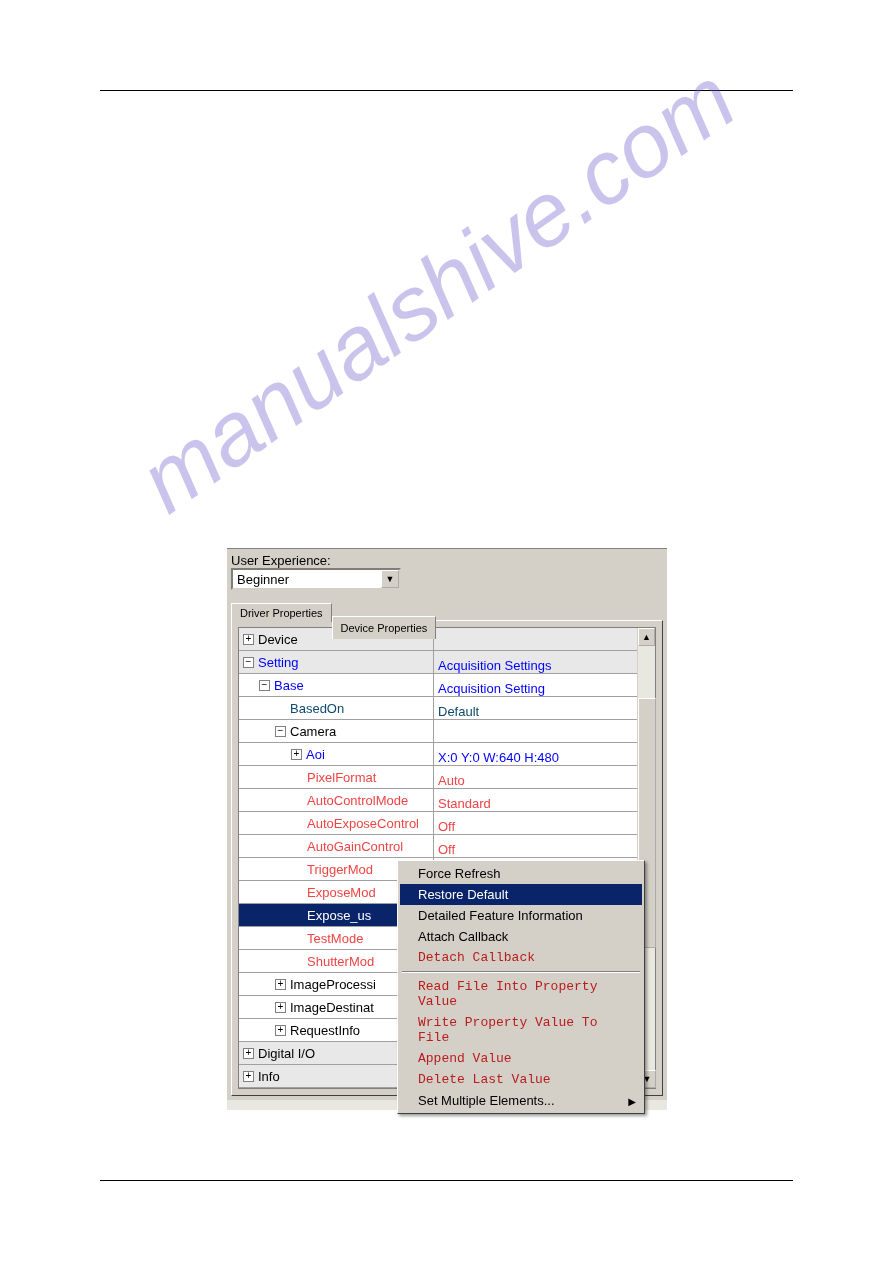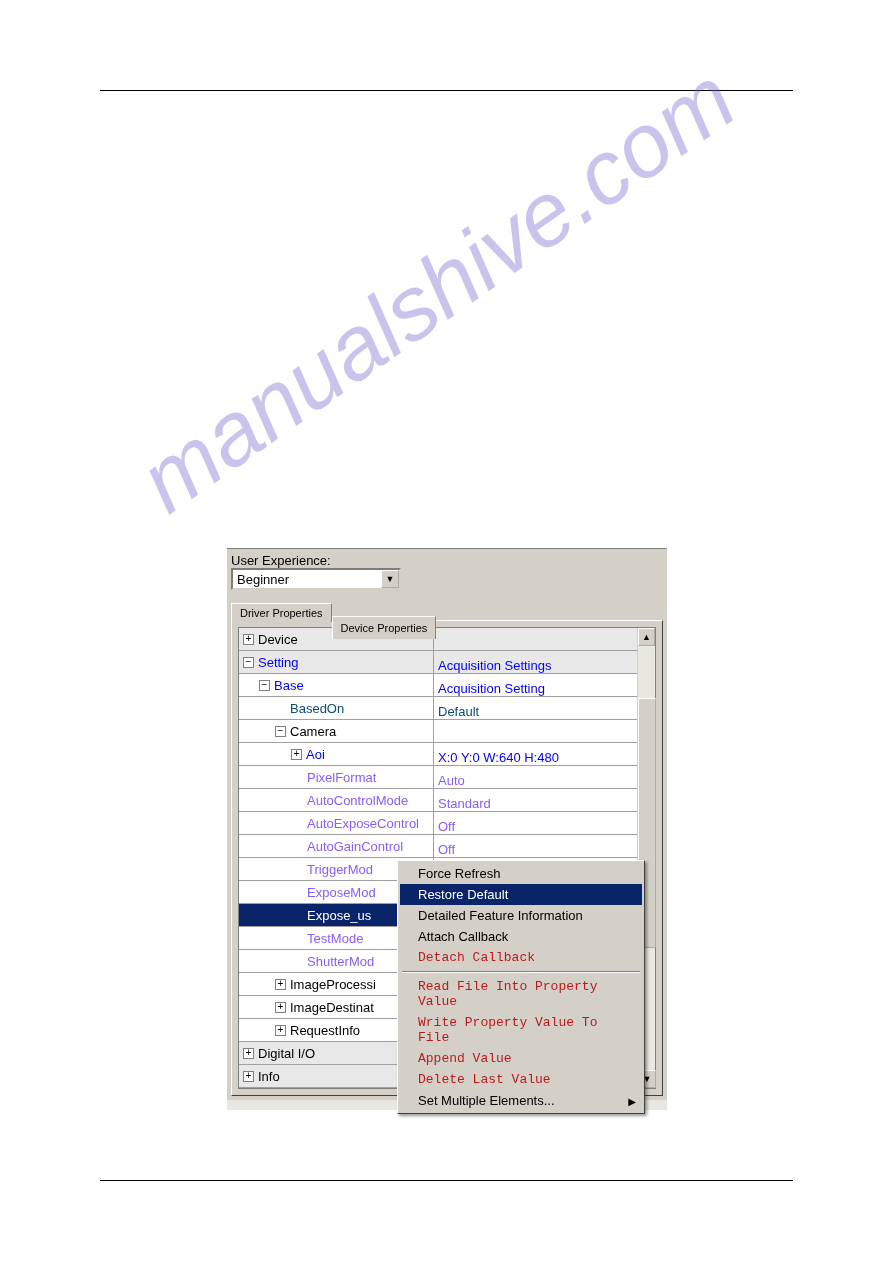--- a/index.html
+++ b/index.html
@@ -166,21 +166,21 @@
     flex-shrink: 0;
   }
   .indent { display: inline-block; flex-shrink: 0; }
   .indent-0 { width: 4px; }
   .indent-1 { width: 20px; }
   .indent-2 { width: 36px; }
   .indent-3 { width: 52px; }
   .indent-4 { width: 68px; }
   .c-blue  { color: #0000ff; }
   .c-grey  { color: #0c4a6e; }
-  .c-green { color: #8b5cf6; }
+  .c-green { color: #ef4444; }
   .c-black { color: #000; }
   .c-white { color: #fff; }
   .scrollbar {
     width: 18px;
     background: #e8e8e0;
     display: flex;
     flex-direction: column;
     border-left: 1px solid #d4d0c8;
     position: relative;
   }

